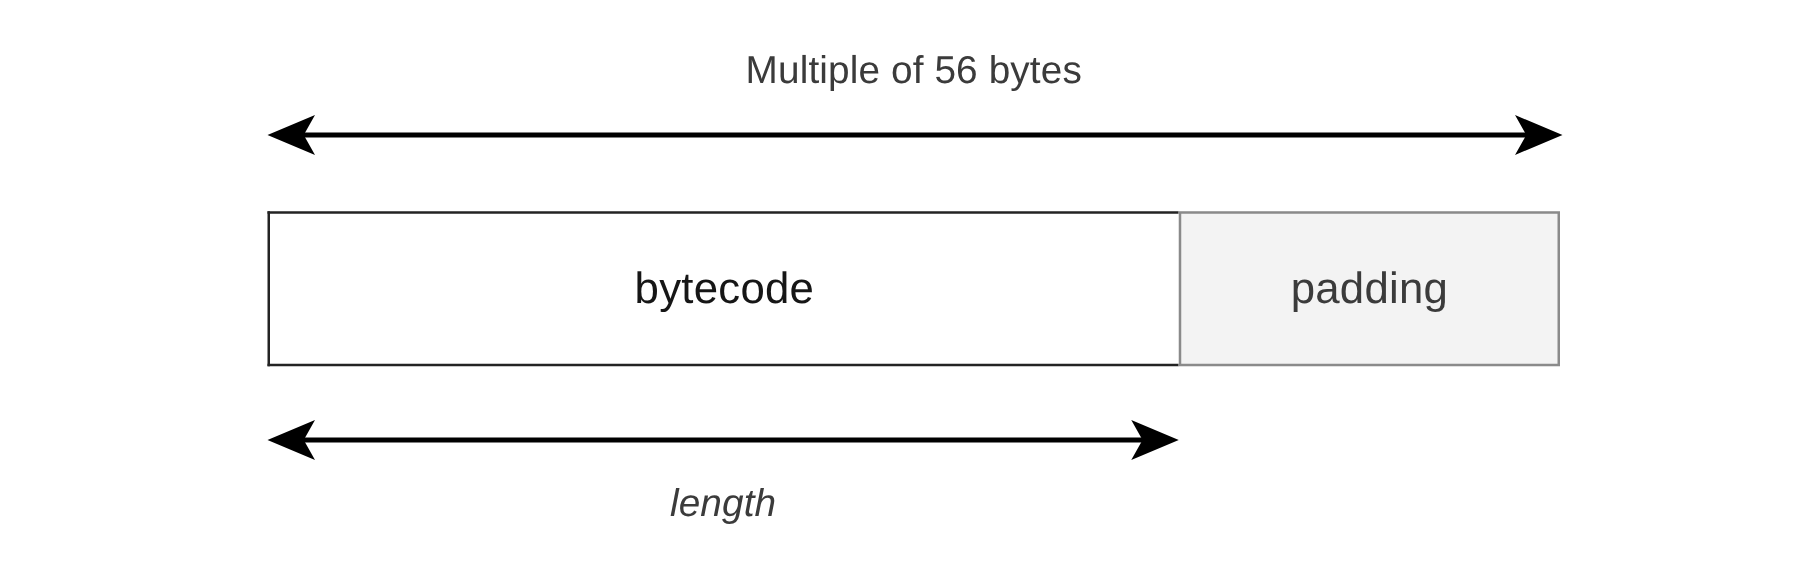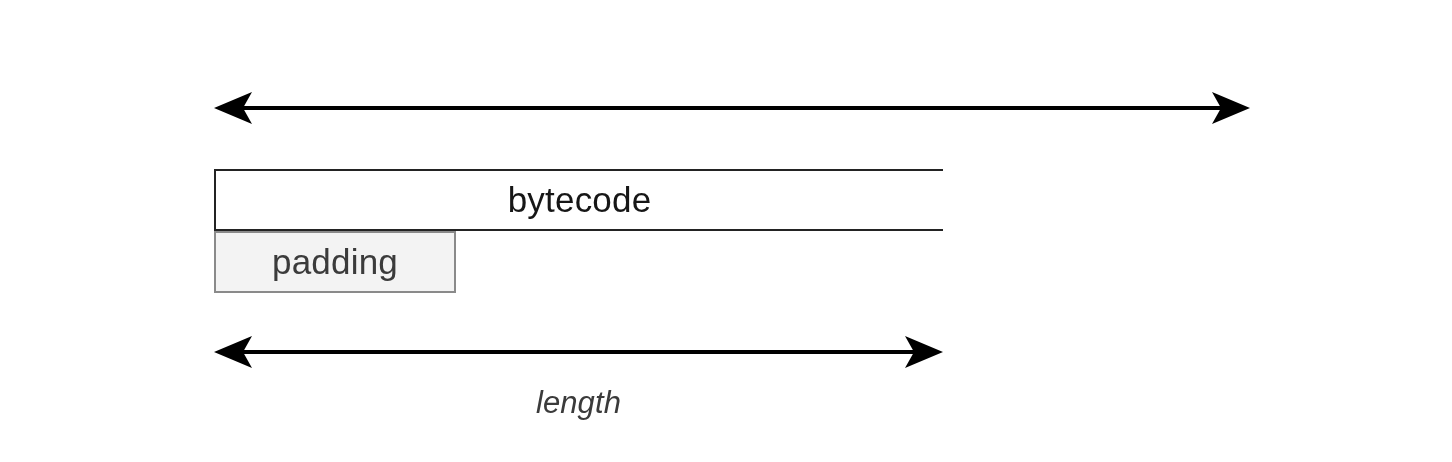--- a/index.html
+++ b/index.html
@@ -60,21 +60,21 @@
 
   
   .byte-box {
     position: absolute;
     left: 214px;
     top: 169px;
     width: 1034px;
     height: 124px;
     box-sizing: border-box;
     display: flex;
-    flex-direction: column;
+    flex-direction: row;
   }
   .seg-bytecode {
     box-sizing: border-box;
     width: 729px;
     height: 124px;
     background: #ffffff;
     border: 2px solid #232323;
     border-right: none;
     display: flex;
     align-items: center;
@@ -82,41 +82,42 @@
   }
   .seg-bytecode .seg-text {
     font-size: 35px;
     line-height: 40px;
     color: #161616;
     letter-spacing: 0.2px;
     white-space: nowrap;
   }
   .seg-padding {
     box-sizing: border-box;
-    width: 242px;
+    width: 305px;
     height: 124px;
     background: #f3f3f3;
     border: 2px solid #8a8a8a;
     display: flex;
     align-items: center;
     justify-content: center;
   }
   .seg-padding .seg-text {
     font-size: 35px;
     line-height: 40px;
     color: #3b3b3b;
     letter-spacing: 0.2px;
     white-space: nowrap;
   }
 </style>
 </head>
 <body>
 
 <div id="diagram">
 
+  <div class="top-label">Multiple of 56 bytes</div>
 
   <svg class="arrow-svg" viewBox="0 0 1452 462" width="1452" height="462">
     <line x1="233" y1="108" x2="1231" y2="108" stroke="#000000" stroke-width="4"></line>
     <path d="M 214 108 L 252 92 L 243 108 L 252 124 Z" fill="#000000"></path>
     <path d="M 1250 108 L 1212 92 L 1221 108 L 1212 124 Z" fill="#000000"></path>
   </svg>
 
   <div class="byte-box">
     <div class="seg-bytecode">
       <span class="seg-text">bytecode</span>

